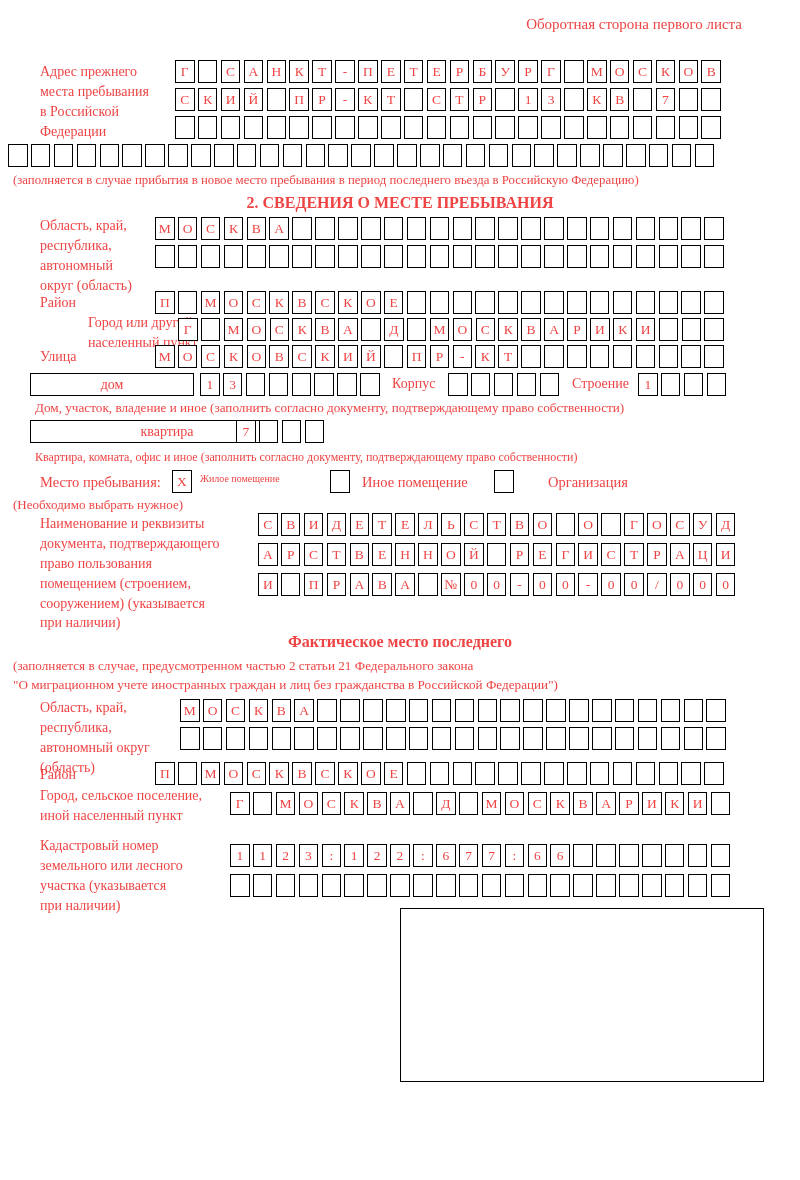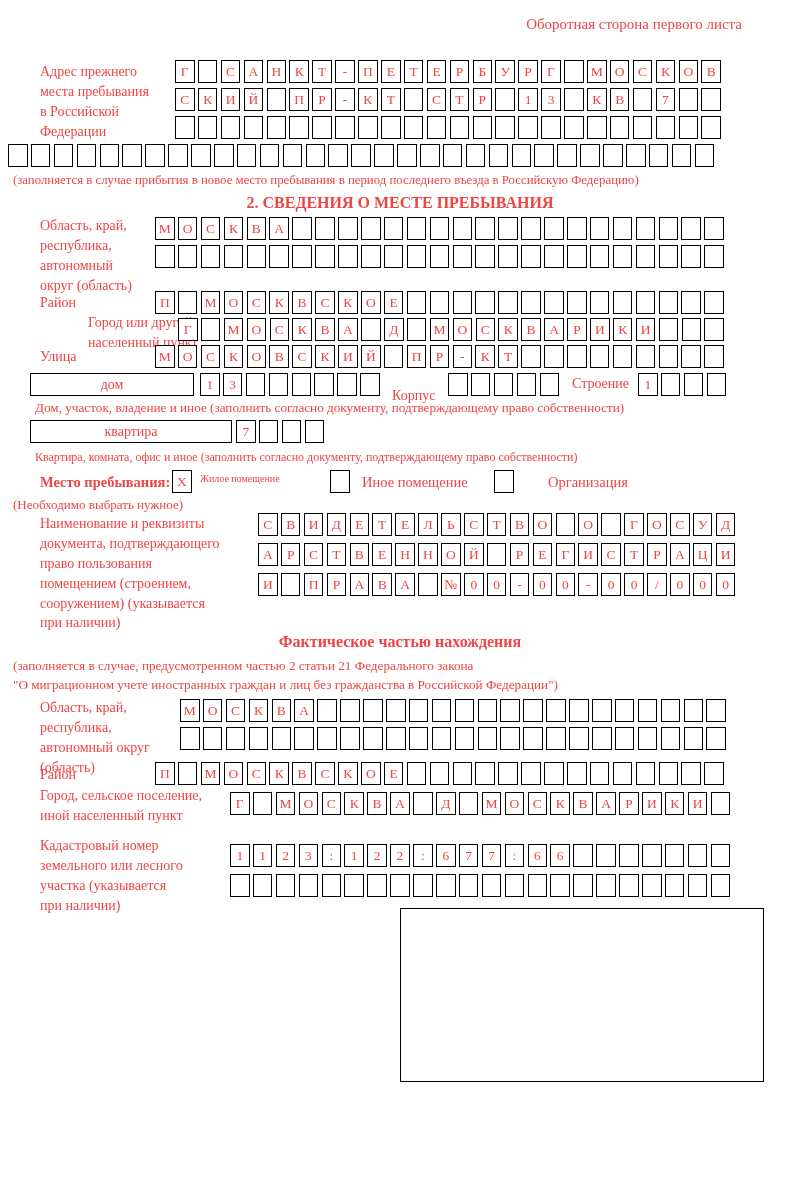--- a/index.html
+++ b/index.html
@@ -299,47 +299,47 @@
   <div class="abs cells" style="top:373px;left:200px;">
       <span class="cell">1</span>
       <span class="cell">3</span>
       <span class="cell"></span>
       <span class="cell"></span>
       <span class="cell"></span>
       <span class="cell"></span>
       <span class="cell"></span>
       <span class="cell"></span>
     </div>
-  <div class="abs lbl" style="top:386px;left:392px;">Корпус</div>
+  <div class="abs lbl" style="top:374px;left:392px;">Корпус</div>
   <div class="abs cells" style="top:373px;left:448px;">
       <span class="cell"></span>
       <span class="cell"></span>
       <span class="cell"></span>
       <span class="cell"></span>
       <span class="cell"></span>
     </div>
   <div class="abs lbl" style="top:374px;left:572px;">Строение</div>
   <div class="abs cells" style="top:373px;left:638px;">
       <span class="cell">1</span>
       <span class="cell"></span>
       <span class="cell"></span>
       <span class="cell"></span>
     </div>
   <div class="abs cap" style="top:400px;left:35px;font-size:13.2px;">Дом, участок, владение и иное (заполнить согласно документу, подтверждающему право собственности)</div>
 
-  <div class="abs wide-box" style="top:420px;left:30px;width:200px;">квартира</div>
+  <div class="abs wide-box" style="top:420px;left:30px;width:200px;padding-left:36px;">квартира</div>
   <div class="abs cells" style="top:420px;left:236px;">
       <span class="cell">7</span>
       <span class="cell"></span>
       <span class="cell"></span>
       <span class="cell"></span>
     </div>
   <div class="abs cap" style="top:450px;left:35px;font-size:12px;">Квартира, комната, офис и иное (заполнить согласно документу, подтверждающему право собственности)</div>
 
-  <div class="abs lbl" style="top:472px;left:40px;font-size:14.5px;font-weight:bold;">Место пребывания:</div>
+  <div class="abs lbl" style="top:472px;left:40px;font-size:14.5px;">Место пребывания:</div>
   <div class="abs cell" style="top:470px;left:172px;">X</div>
   <div class="abs lbl" style="top:472px;left:200px;font-size:10px;text-align:right;">Жилое помещение</div>
   <div class="abs cell" style="top:470px;left:330px;"></div>
   <div class="abs lbl" style="top:472px;left:362px;font-size:14.5px;">Иное помещение</div>
   <div class="abs cell" style="top:470px;left:494px;"></div>
   <div class="abs lbl" style="top:472px;left:548px;font-size:14.5px;">Организация</div>
   <div class="abs cap ctr" style="top:497px;left:0;width:660px;font-size:13px;">(Необходимо выбрать нужное)</div>
 
   <div class="abs lbl" style="top:514px;left:40px;width:218px;">Наименование и реквизиты
 документа, подтверждающего
@@ -410,21 +410,21 @@
       <span class="cell">0</span>
       <span class="cell">-</span>
       <span class="cell">0</span>
       <span class="cell">0</span>
       <span class="cell">/</span>
       <span class="cell">0</span>
       <span class="cell">0</span>
       <span class="cell">0</span>
     </div>
 
-  <div class="abs ttl" style="top:633px;left:0;width:800px;">Фактическое частью нахождения</div>
+  <div class="abs ttl" style="top:633px;left:0;width:800px;">Фактическое место последнего</div>
   <div class="abs cap ctr" style="top:658px;left:0;width:800px;font-size:13.2px;">(заполняется в случае, предусмотренном частью 2 статьи 21 Федерального закона</div>
   <div class="abs cap ctr" style="top:677px;left:0;width:800px;font-size:13.2px;">"О миграционном учете иностранных граждан и лиц без гражданства в Российской Федерации")</div>
 
   <div class="abs lbl" style="top:698px;left:40px;width:160px;">Область, край,
 республика,
 автономный округ
 (область)</div>
   <div class="abs cells" style="top:699px;left:180px;">
       <span class="cell">М</span>
       <span class="cell">О</span>

